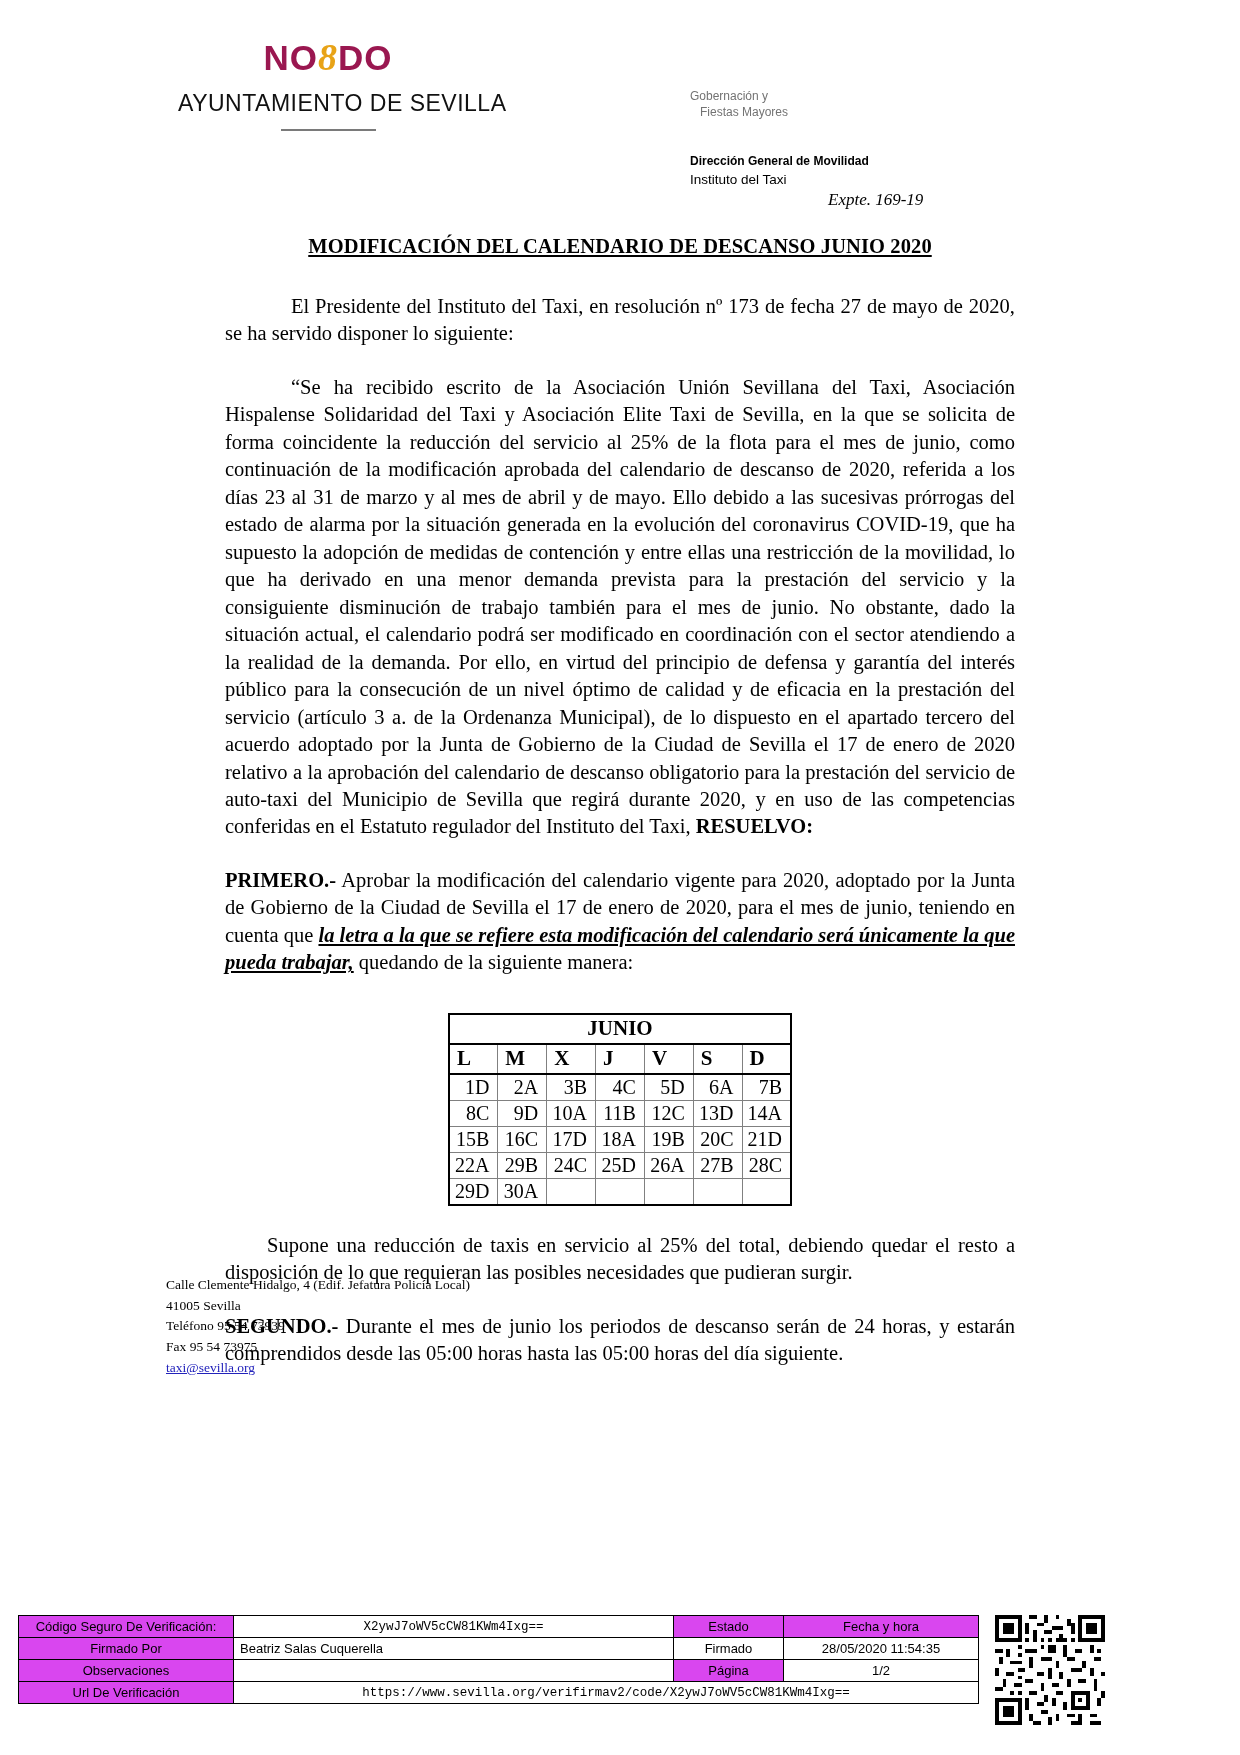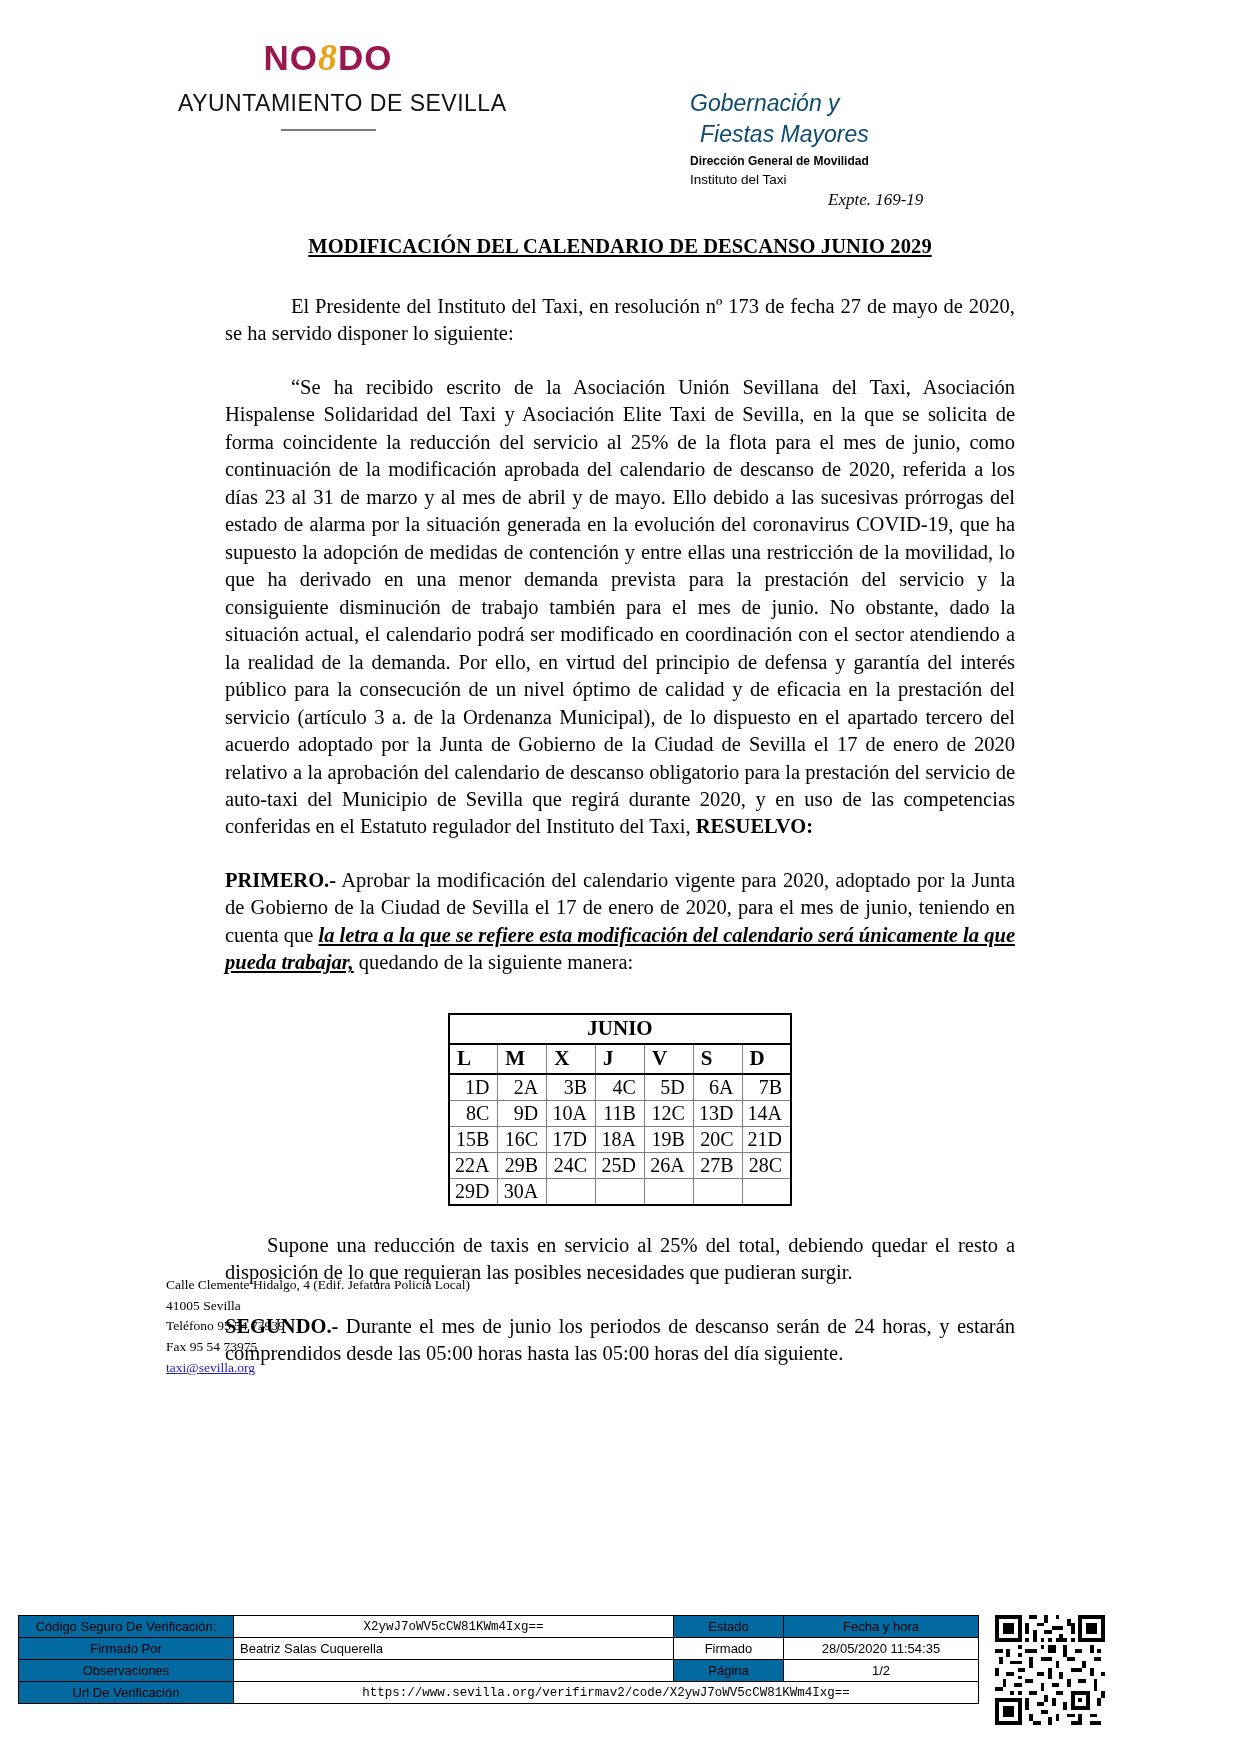--- a/index.html
+++ b/index.html
@@ -65,24 +65,23 @@
     margin: 12px auto 0 auto;
   }
 
   .dept-block {
     position: absolute;
     left: 690px;
     top: 88px;
     font-family: "Liberation Sans", sans-serif;
   }
   .dept-line {
-    font-size: 23px;
+    font-size: 12px;
     line-height: 1.35;
-    color: #0c4a6e;
-    font-style: italic;
+    color: #737373;
   }
   .dept-line.indent { padding-left: 10px; }
 
   .dir-block {
     position: absolute;
     left: 690px;
     top: 153px;
     font-family: "Liberation Sans", sans-serif;
   }
   .dir-title {
@@ -218,21 +217,21 @@
     table-layout: fixed;
   }
   table.verif-table td {
     border: 1px solid #000;
     padding: 3px 6px;
     height: 21px;
     box-sizing: border-box;
     vertical-align: middle;
   }
   td.lbl {
-    background: #0369a1;
+    background: #d946ef;
     text-align: center;
     font-size: 13px;
     white-space: nowrap;
   }
   td.val-mono {
     text-align: center;
     font-family: "Liberation Mono", monospace;
     font-size: 12.5px;
   }
   td.val-left {
@@ -273,21 +272,21 @@
     </div>
 
     <div class="dir-block">
       <div class="dir-title">Dirección General de Movilidad</div>
       <div class="dir-sub">Instituto del Taxi</div>
     </div>
 
     <div class="expte">Expte. 169-19</div>
   </div>
 
-  <div class="doc-title">MODIFICACIÓN DEL CALENDARIO DE DESCANSO JUNIO 2029</div>
+  <div class="doc-title">MODIFICACIÓN DEL CALENDARIO DE DESCANSO JUNIO 2020</div>
 
   <div class="body-area">
 
     <p class="para">El Presidente del Instituto del Taxi, en resolución nº 173 de fecha 27 de mayo de 2020, se ha servido disponer lo siguiente:</p>
 
     <div class="gap-sm"></div>
 
     <p class="para"><span>“Se ha recibido escrito de la Asociación Unión Sevillana del Taxi, Asociación Hispalense Solidaridad del Taxi y Asociación Elite Taxi de Sevilla, en la que se solicita de forma coincidente la reducción del servicio al 25% de la flota para el mes de junio, como continuación de la modificación aprobada del calendario de descanso de 2020, referida a los días 23 al 31 de marzo y al mes de abril y de mayo. Ello  debido a las sucesivas prórrogas del estado de alarma por la situación generada en la evolución del coronavirus COVID-19, que ha supuesto la adopción de medidas de contención y entre ellas una restricción de la movilidad, lo que ha derivado en una menor demanda prevista para la prestación del servicio y la consiguiente disminución de trabajo también para el mes de junio. No obstante, dado la situación actual, el calendario podrá ser modificado en coordinación con el sector atendiendo a la realidad de la demanda. Por ello, en virtud del principio de defensa y garantía del interés público para la consecución de un nivel óptimo de calidad y de eficacia en la prestación del servicio (artículo 3 a. de la Ordenanza Municipal), de lo dispuesto en el apartado tercero del acuerdo adoptado por la Junta de Gobierno de la Ciudad de Sevilla el 17 de enero de 2020 relativo a la aprobación del calendario de descanso obligatorio para la prestación del servicio de auto-taxi del Municipio de Sevilla que regirá durante 2020, y en uso de las competencias conferidas en el Estatuto regulador del Instituto del Taxi, </span><span class="bold">RESUELVO:</span></p>
 
     <div class="gap-sm"></div>

